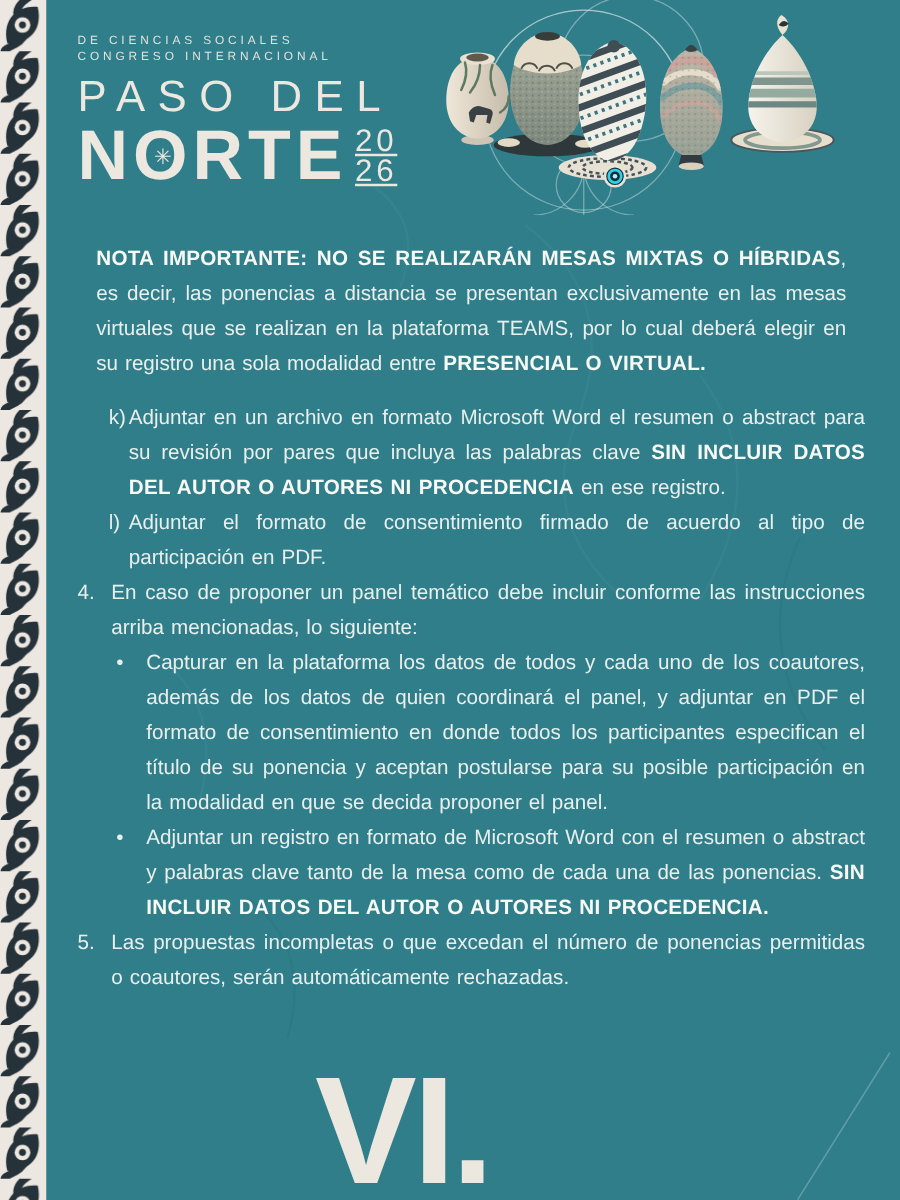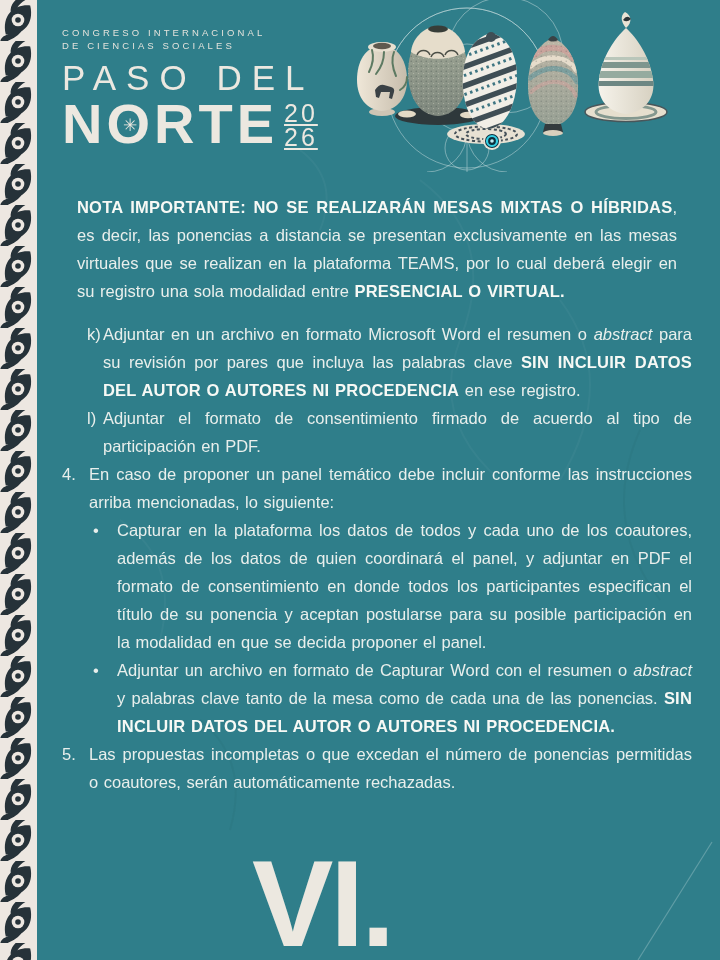--- a/index.html
+++ b/index.html
@@ -27,21 +27,21 @@
           font-size:17px;font-weight:400;letter-spacing:0;color:var(--cream);}
   .year{margin-left:6px;margin-top:3px;font-size:25px;line-height:24px;letter-spacing:3px;font-weight:400;text-decoration:underline;}
 
   .pottery{position:absolute;left:355px;top:0;z-index:2;}
 
   
   .content{position:absolute;left:62px;top:178px;width:630px;z-index:3;
            color:var(--ink);font-size:16.5px;line-height:28px;word-spacing:1px;}
   .para{margin:15px;text-align:justify;text-align-last:left;}
   .b{font-weight:700;color:var(--ink-strong);letter-spacing:.2px;}
-  .i{font-style:italic;}
+  .i{}
   .li{display:flex;margin:0;}
   .li .label{flex:0 0 auto;}
   .li .txt{flex:1 1 auto;text-align:justify;text-align-last:left;}
   .li.letter{margin-left:25px;}
   .li.letter .label{width:16px;}
   .li.number .label{width:27px;}
   .li.bullet{margin-left:31px;}
   .li.bullet .label{width:24px;}
 
   
@@ -80,22 +80,22 @@
           </g>
           <circle cx="18" cy="20" r="6.3" fill="var(--strip)"></circle>
           <circle cx="18" cy="20" r="2.8" fill="var(--motif)"></circle>
         </pattern>
       </defs>
       <rect width="37" height="960" fill="url(#chain)"></rect>
     </svg>
   </div>
 
   <header class="logo">
+    <div class="logo-small">DE CIENCIAS SOCIALES</div>
     <div class="logo-small">CONGRESO INTERNACIONAL</div>
-    <div class="logo-small">DE CIENCIAS SOCIALES</div>
     <div class="logo-paso">PASO DEL</div>
     <div class="norte-row">
       <div class="logo-norte"><span>N</span><span class="o-wrap"><span>O</span><span class="o-star">✳</span></span><span>RTE</span></div>
       <div class="year">
         <div>20</div>
         <div>26</div>
       </div>
     </div>
   </header>
 
@@ -238,21 +238,21 @@
       <div class="txt">En caso de proponer un panel temático debe incluir conforme las instrucciones arriba mencionadas, lo siguiente:</div>
     </div>
 
     <div class="li bullet">
       <span class="label">•</span>
       <div class="txt">Capturar en la plataforma los datos de todos y cada uno de los coautores, además de los datos de quien coordinará el panel, y adjuntar en PDF el formato de consentimiento en donde todos los participantes especifican el título de su ponencia y aceptan postularse para su posible participación en la modalidad en que se decida proponer el panel.</div>
     </div>
 
     <div class="li bullet">
       <span class="label">•</span>
-      <div class="txt"><span>Adjuntar un archivo en formato de Capturar Word con el resumen o </span><span class="i">abstract</span><span> y palabras clave tanto de la mesa como de cada una de las ponencias. </span><span class="b">SIN INCLUIR DATOS DEL AUTOR O AUTORES NI PROCEDENCIA.</span></div>
+      <div class="txt"><span>Adjuntar un registro en formato de Microsoft Word con el resumen o </span><span class="i">abstract</span><span> y palabras clave tanto de la mesa como de cada una de las ponencias. </span><span class="b">SIN INCLUIR DATOS DEL AUTOR O AUTORES NI PROCEDENCIA.</span></div>
     </div>
 
     <div class="li number">
       <span class="label">5.</span>
       <div class="txt">Las propuestas incompletas o que excedan el número de ponencias permitidas o coautores, serán automáticamente  rechazadas.</div>
     </div>
   </main>
 
   <footer class="footer">
     <div class="numeral">VI.</div>

